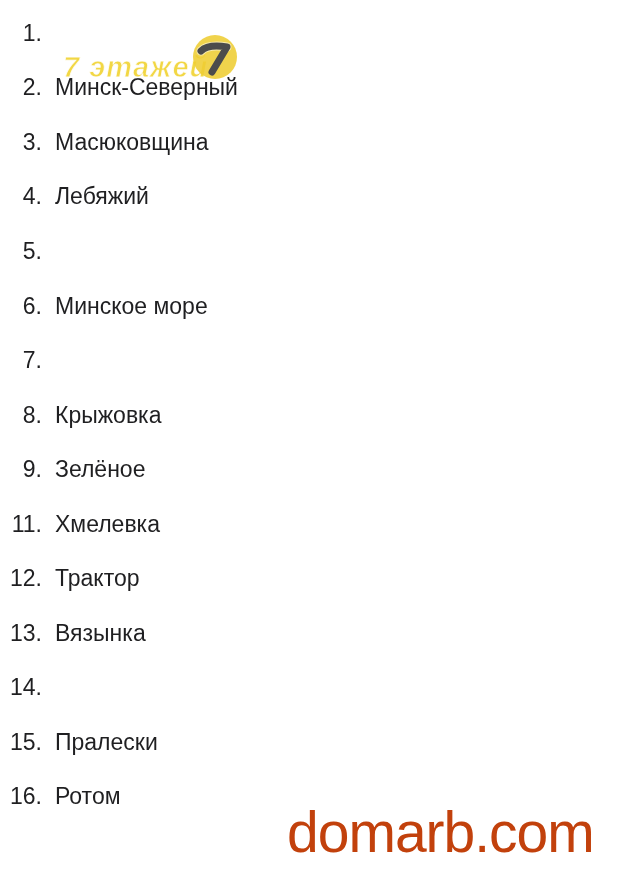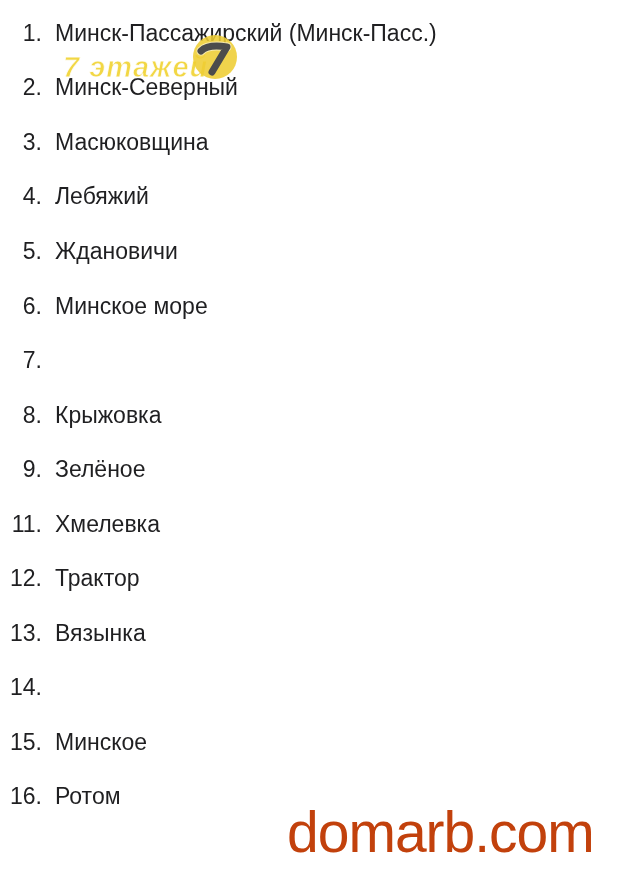--- a/index.html
+++ b/index.html
@@ -85,37 +85,35 @@
   }
 </style>
 </head>
 <body>
 
 <div id="page">
 
   <div id="station-list">
       <div class="row">
         <span class="num">1.</span>
-        <span class="label">Минск-Пассажирский (Минск-Пасс.)</span>
       </div>
       <div class="row">
         <span class="num">2.</span>
         <span class="label">Минск-Северный</span>
       </div>
       <div class="row">
         <span class="num">3.</span>
         <span class="label">Масюковщина</span>
       </div>
       <div class="row">
         <span class="num">4.</span>
         <span class="label">Лебяжий</span>
       </div>
       <div class="row">
         <span class="num">5.</span>
-        <span class="label">Ждановичи</span>
       </div>
       <div class="row">
         <span class="num">6.</span>
         <span class="label">Минское море</span>
       </div>
       <div class="row">
         <span class="num">7.</span>
       </div>
       <div class="row">
         <span class="num">8.</span>
@@ -135,21 +133,21 @@
       </div>
       <div class="row">
         <span class="num">13.</span>
         <span class="label">Вязынка</span>
       </div>
       <div class="row">
         <span class="num">14.</span>
       </div>
       <div class="row">
         <span class="num">15.</span>
-        <span class="label">Минское</span>
+        <span class="label">Пралески</span>
       </div>
       <div class="row">
         <span class="num">16.</span>
         <span class="label">Ротом</span>
       </div>
     </div>
 
   <div id="wm7">
     <span id="wm7-text">7 этажей</span>
     <svg id="wm7-logo" viewBox="0 0 46 46" xmlns="http://www.w3.org/2000/svg">

